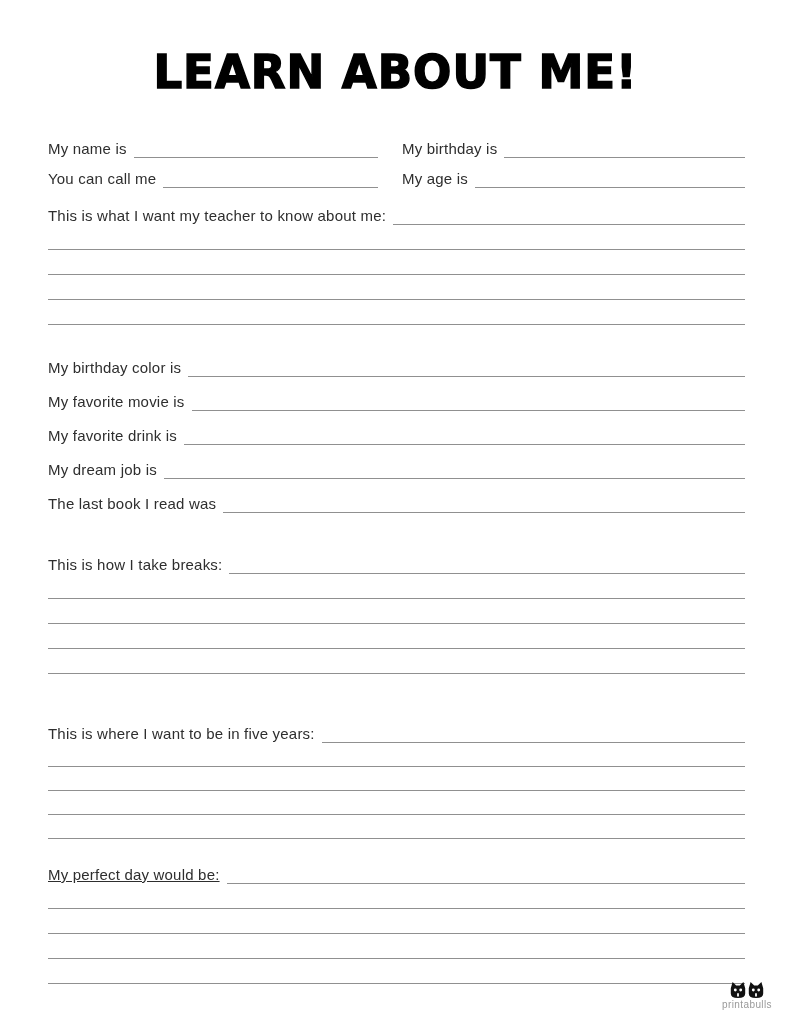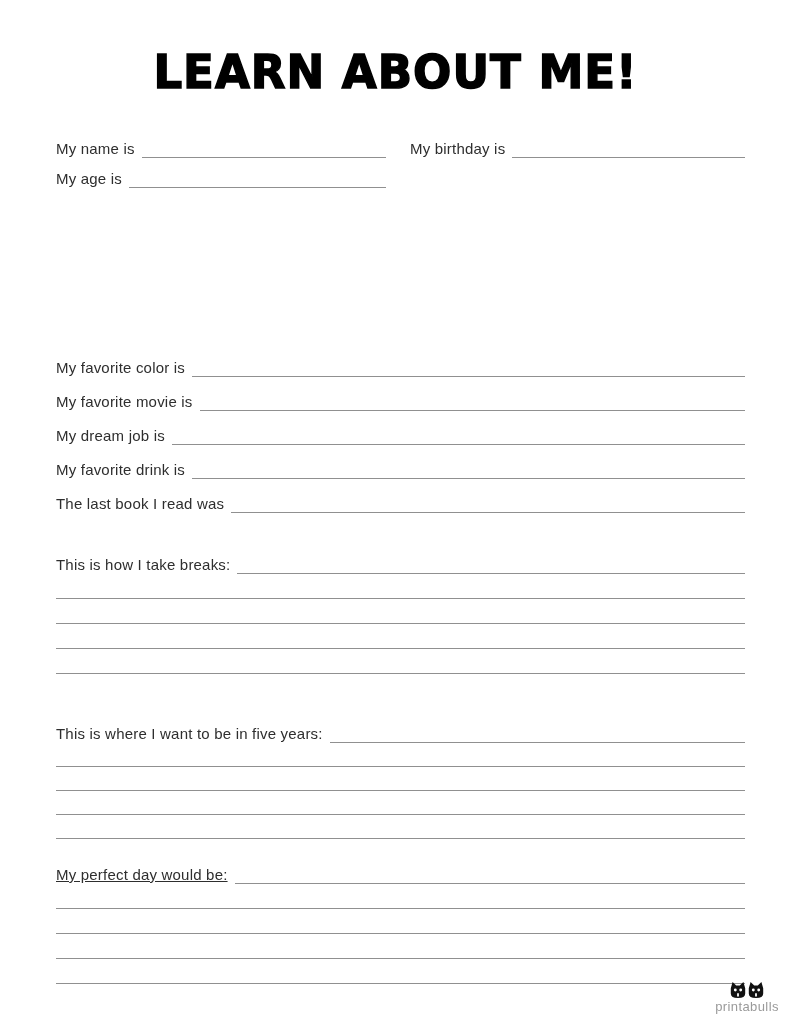--- a/index.html
+++ b/index.html
@@ -21,21 +21,21 @@
     position:absolute;top:44px;left:0;right:0;
     text-align:center;
     font-family:"DejaVu Sans",sans-serif;
     font-weight:900;
     font-size:47px;
     letter-spacing:1px;
     color:var(--title-color);
     -webkit-text-stroke:1.5px var(--title-color);
     transform:scaleX(0.96);
   }
-  .section{position:absolute;left:48px;right:46px;margin-left:8px;}
+  .section{position:absolute;left:48px;right:46px;}
   .field{
     display:flex;align-items:flex-end;
     font-size:15px;line-height:19px;height:22px;
     letter-spacing:0.2px;
   }
   .field .label{white-space:nowrap;}
   .blank{
     flex:1 1 auto;
     border-bottom:1.5px solid var(--line-color);
     margin-left:7px;
@@ -59,21 +59,21 @@
   #five-years-section .rule:first-child{margin-top:15px;}
   #perfect-day-section .rule:first-child{margin-top:17px;}
   .single-fields .field{margin-bottom:12px;}
   .logo{
     position:absolute;right:12px;top:981px;
     width:64px;
     display:flex;flex-direction:column;align-items:center;
     line-height:1;
   }
   .logo .brand{
-    font-size:13px;
+    font-size:10px;
     color:#9a9a9a;
     letter-spacing:0.4px;
     margin-top:1px;
   }
 </style>
 </head>
 <body>
 
 <div class="page">
 
@@ -82,41 +82,55 @@
   <div class="section header-grid" id="header-section" style="top:136px;">
     <div class="field">
       <span class="label">My name is</span>
       <span class="blank"></span>
     </div>
     <div class="field">
       <span class="label">My birthday is</span>
       <span class="blank"></span>
     </div>
     <div class="field">
+      <span class="label">You can call me</span>
+      <span class="blank"></span>
+    </div>
+    <div class="field">
       <span class="label">My age is</span>
       <span class="blank"></span>
     </div>
   </div>
 
+  <div class="section" id="teacher-section" style="top:203px;">
+    <div class="field">
+      <span class="label">This is what I want my teacher to know about me:</span>
+      <span class="blank"></span>
+    </div>
+    <div class="rule"></div>
+    <div class="rule"></div>
+    <div class="rule"></div>
+    <div class="rule"></div>
+  </div>
 
   <div class="section single-fields" id="favorites-section" style="top:355px;">
     <div class="field">
-      <span class="label">My favorite color is</span>
+      <span class="label">My birthday color is</span>
       <span class="blank"></span>
     </div>
     <div class="field">
       <span class="label">My favorite movie is</span>
       <span class="blank"></span>
     </div>
     <div class="field">
-      <span class="label">My dream job is</span>
+      <span class="label">My favorite drink is</span>
       <span class="blank"></span>
     </div>
     <div class="field">
-      <span class="label">My favorite drink is</span>
+      <span class="label">My dream job is</span>
       <span class="blank"></span>
     </div>
     <div class="field">
       <span class="label">The last book I read was</span>
       <span class="blank"></span>
     </div>
   </div>
 
   <div class="section" id="breaks-section" style="top:552px;">
     <div class="field">

